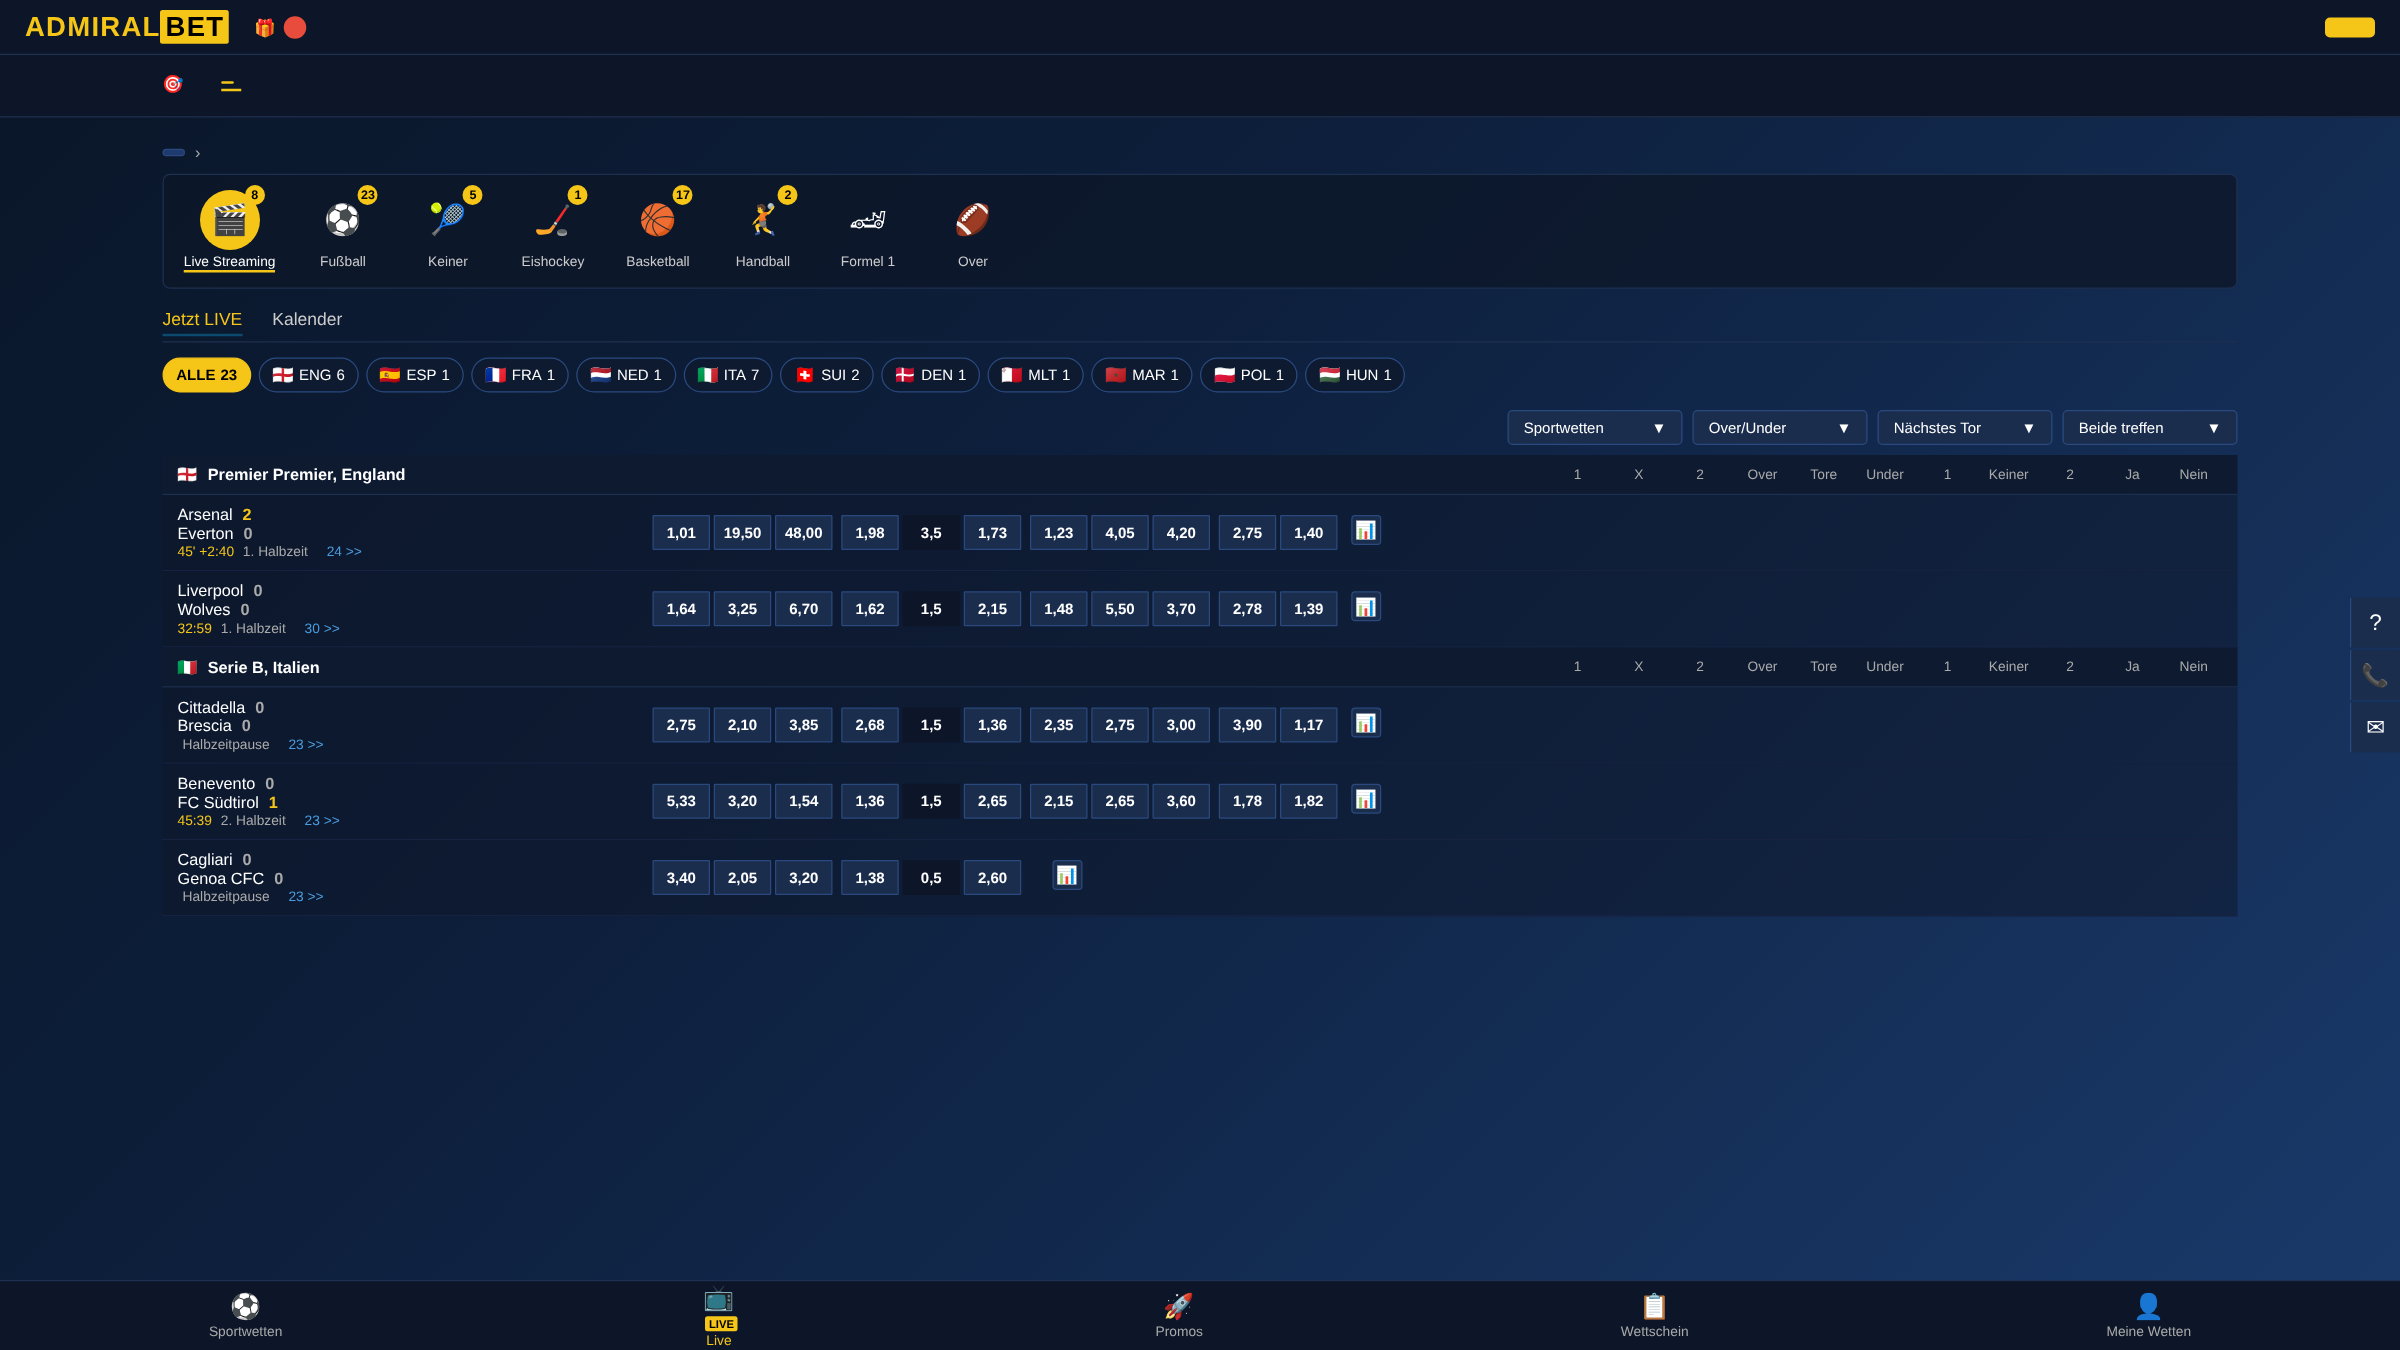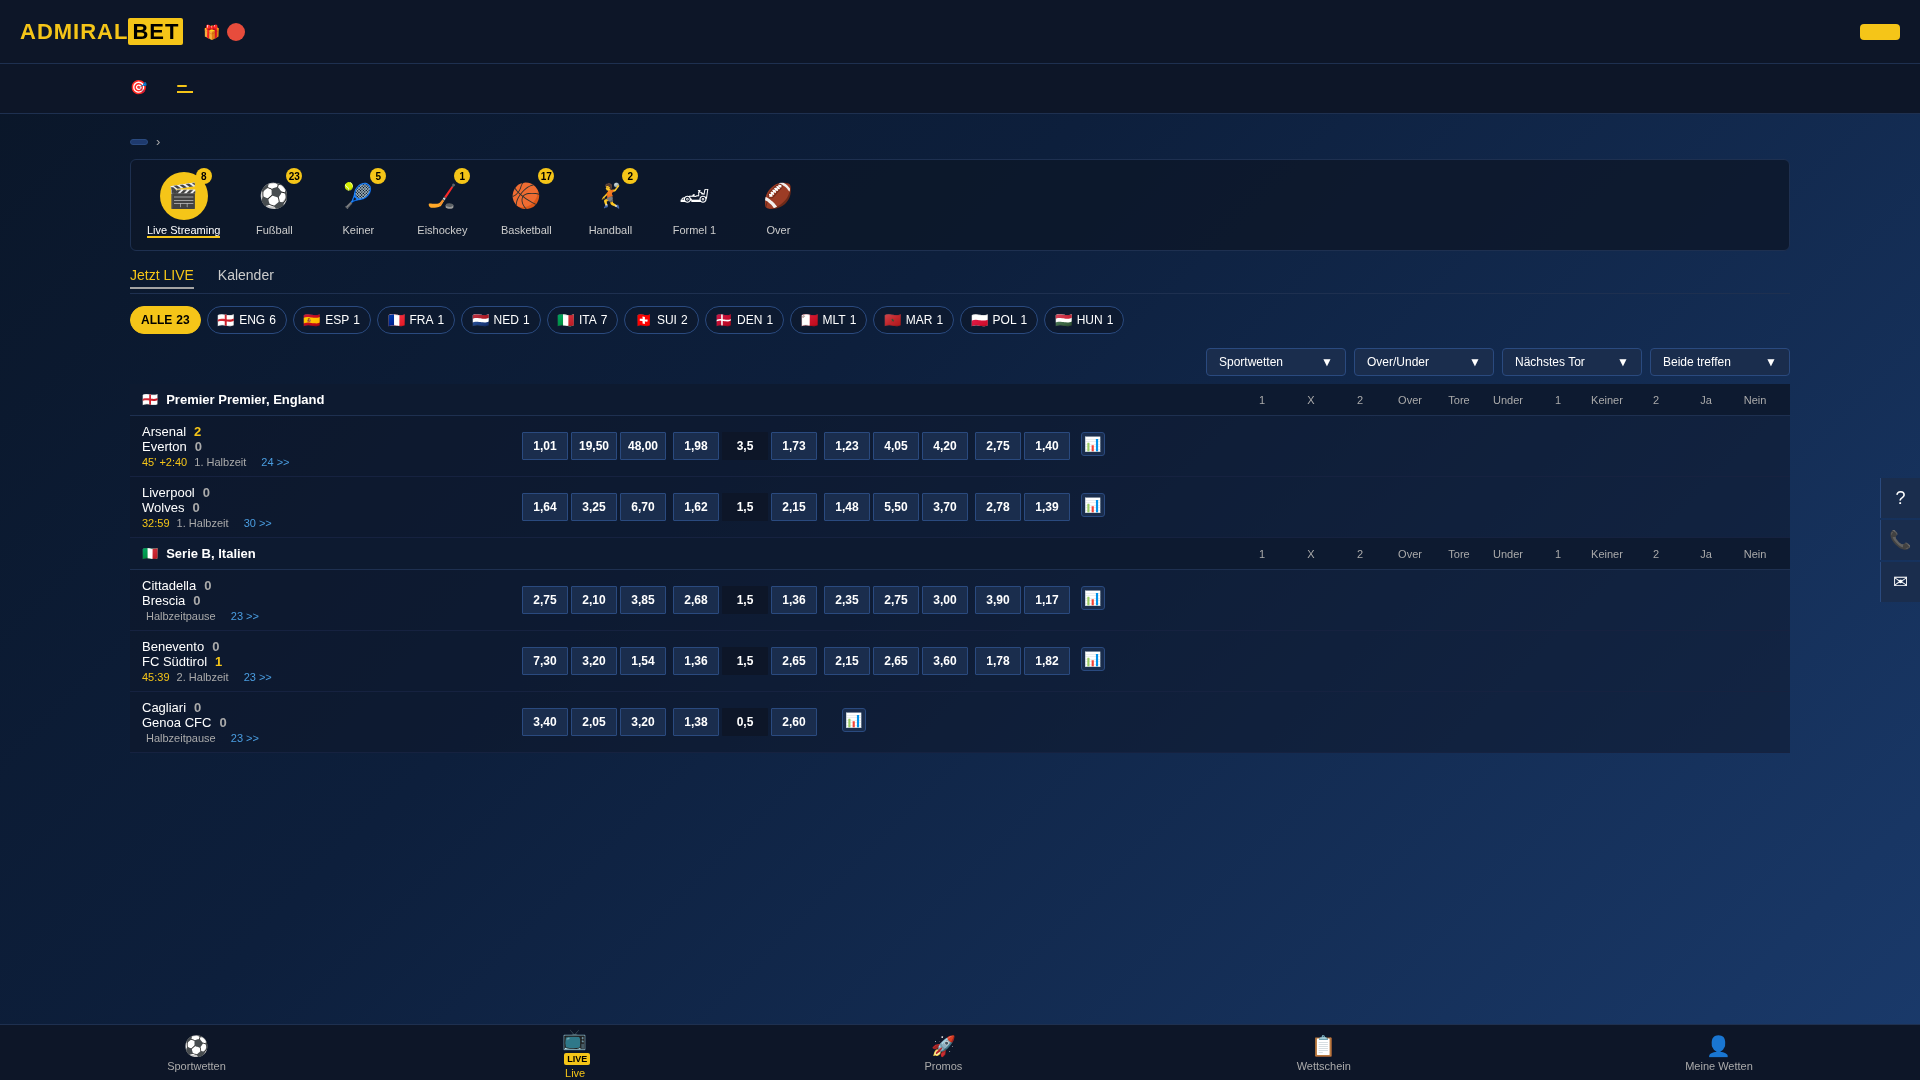--- a/index.html
+++ b/index.html
@@ -7,21 +7,21 @@
       font-family: Arial, sans-serif;
       background: linear-gradient(135deg, #0a1628 0%, #0d1f3c 40%, #1a3a6b 100%);
       min-height: 1080px;
       color: #fff;
       font-size: 13px;
     }
 
     
     .header {
       background: #0d1628;
-      height: 64px;
+      height: 44px;
       display: flex;
       align-items: center;
       padding: 0 20px;
       justify-content: space-between;
       border-bottom: 1px solid #1e3050;
     }
     .header-left { display: flex; align-items: center; gap: 20px; }
     .logo {
       font-size: 22px;
       font-weight: 900;
@@ -177,21 +177,21 @@
       margin-bottom: 12px;
       border-bottom: 1px solid #1e3050;
       padding-bottom: 4px;
     }
     .tab {
       color: #ccc;
       font-size: 14px;
       cursor: pointer;
       padding-bottom: 4px;
     }
-    .tab.active { color: #f5c518; border-bottom: 2px solid #a3a3a3; }
+    .tab.active { color: #f5c518; border-bottom: 2px solid #0c4a6e; }
 
     
     .filter-row {
       display: flex;
       gap: 6px;
       margin-bottom: 14px;
       flex-wrap: wrap;
     }
     .filter-chip {
       display: flex;
@@ -727,21 +727,21 @@
           <span class="match-score-away ">1</span>
         </div>
         <div class="match-time">
           <span>45:39</span>
           <span style="color:#aaa;margin-left:4px;">2. Halbzeit</span>
           <span style="color:#4a9de0;margin-left:12px;cursor:pointer;">23 &gt;&gt;</span>
         </div>
       </div>
       <div class="odds-section">
         <div class="odds-group">
-          <button class="odds-btn">7,30</button>
+          <button class="odds-btn">5,33</button>
           <button class="odds-btn">3,20</button>
           <button class="odds-btn">1,54</button>
         </div>
         <div class="odds-group">
           <button class="odds-btn">1,36</button>
           <button class="odds-btn" style="background:#0d1628;border:none;cursor:default;">1,5</button>
           <button class="odds-btn">2,65</button>
         </div>
         <div class="odds-group">
           <button class="odds-btn">2,15</button>

